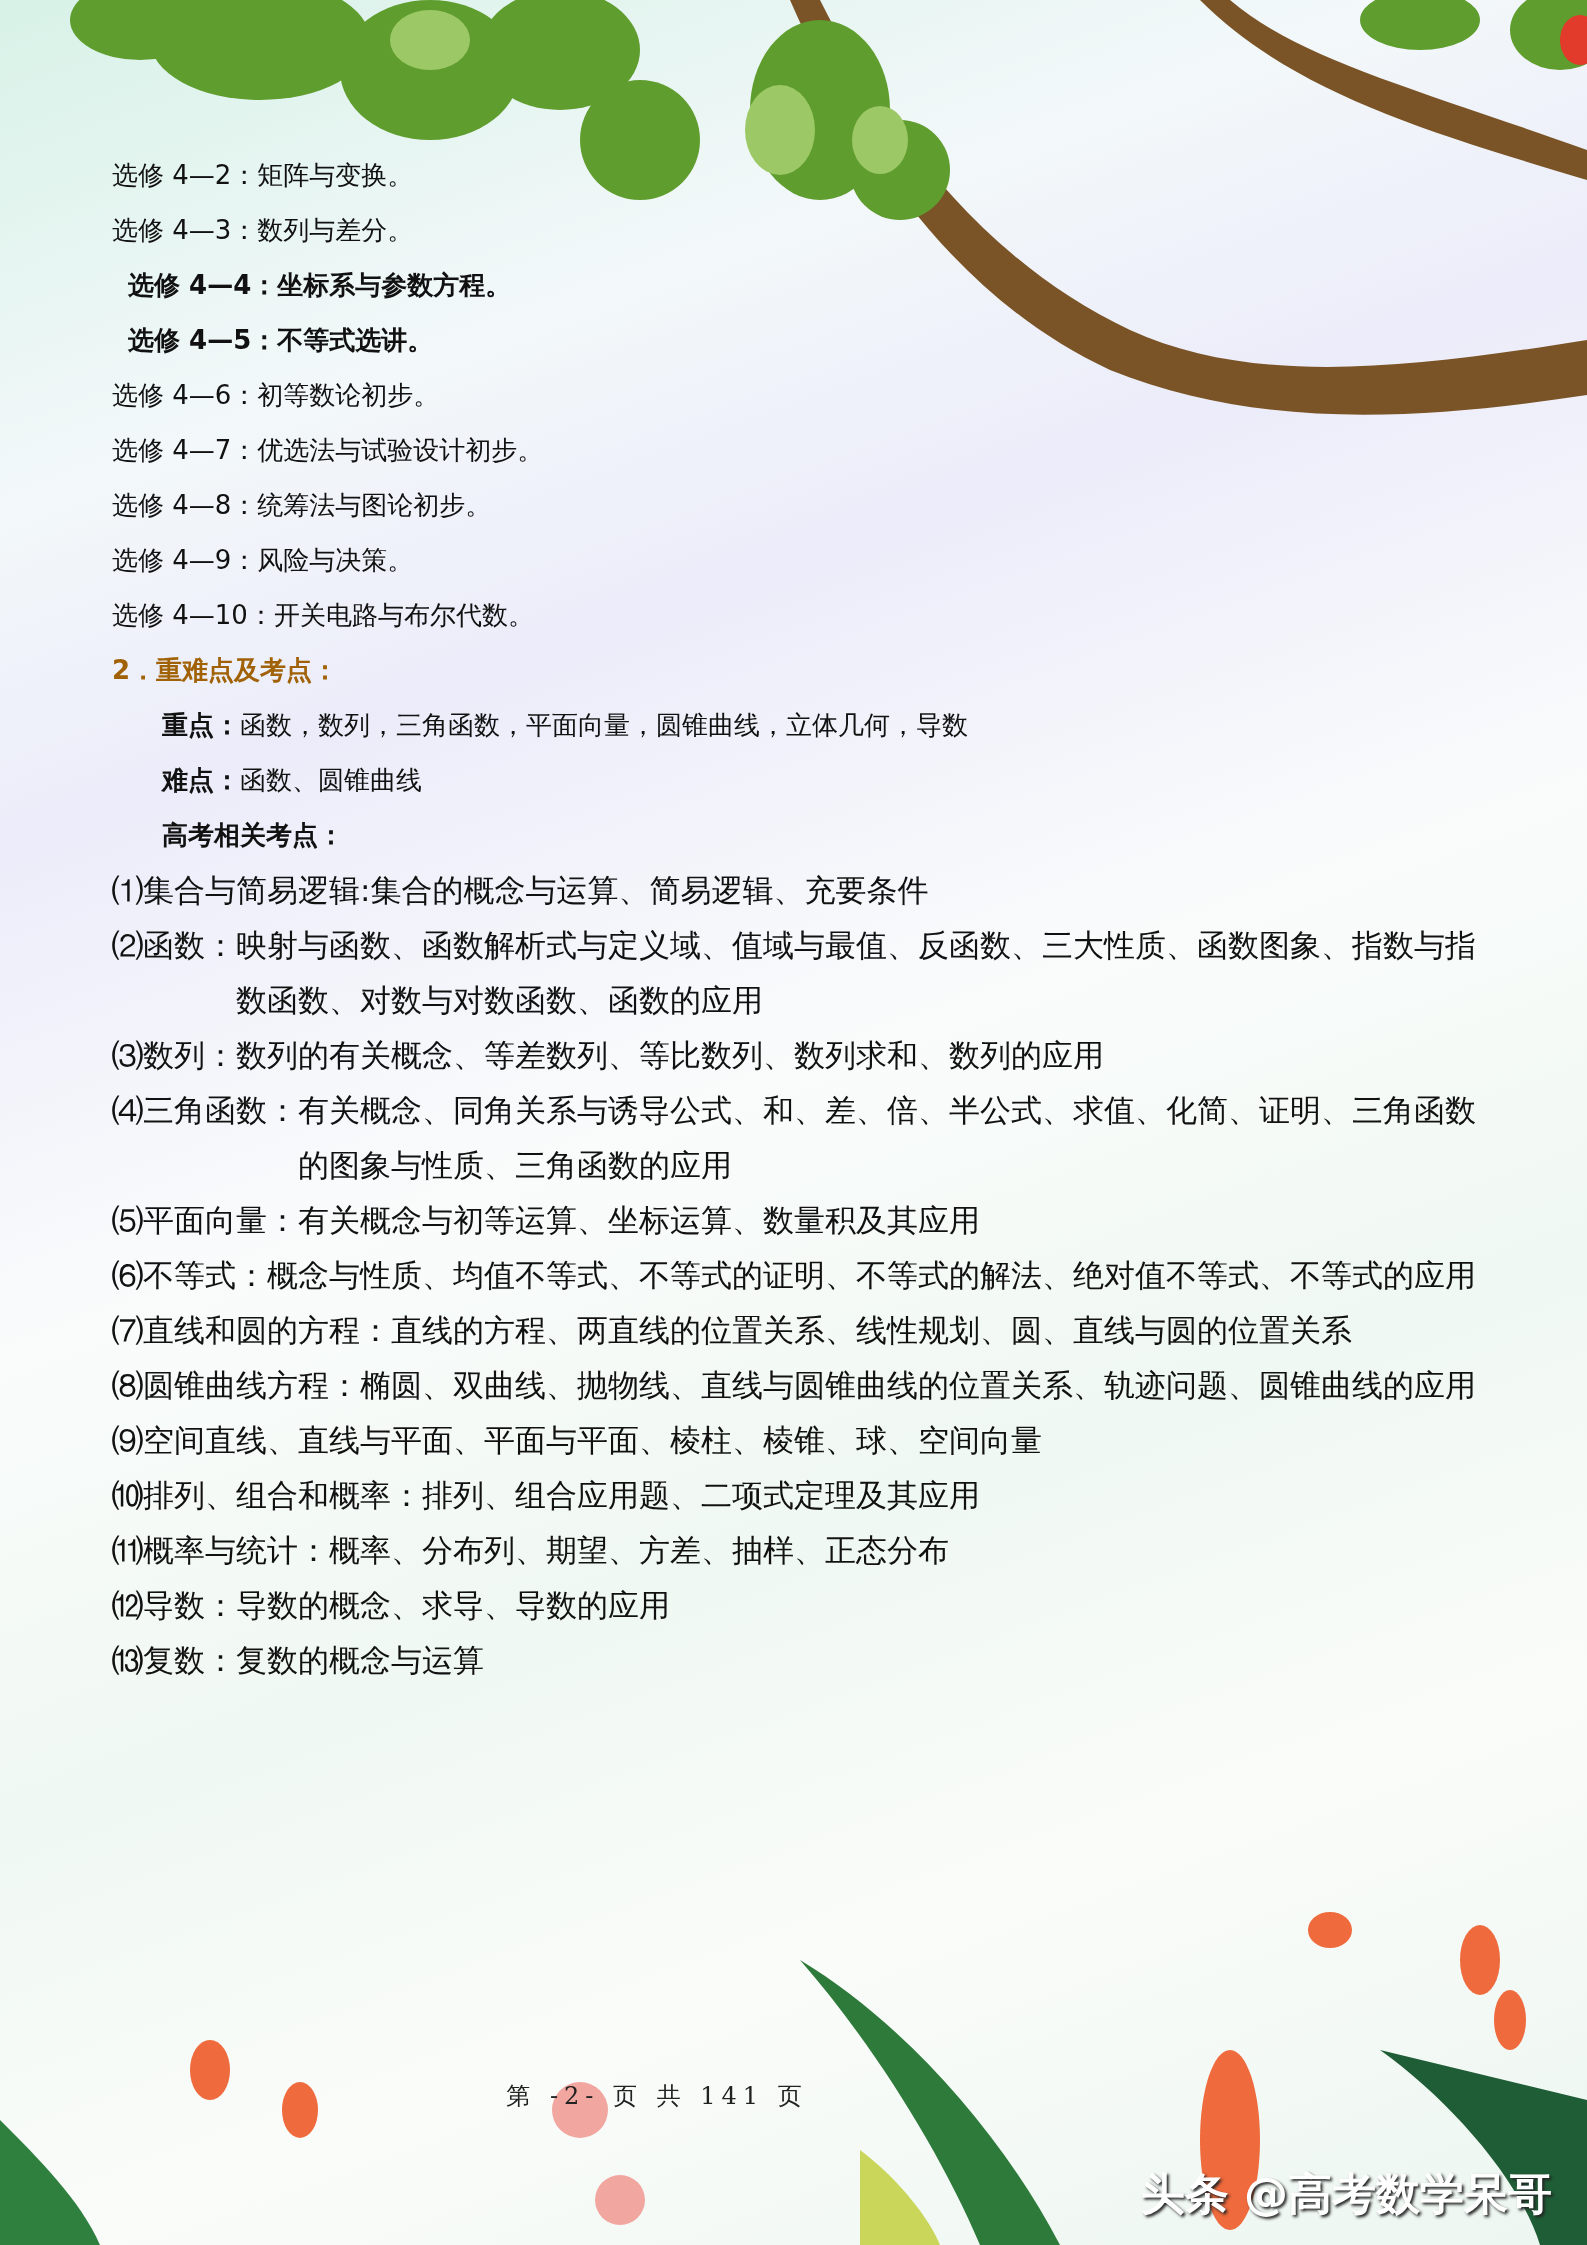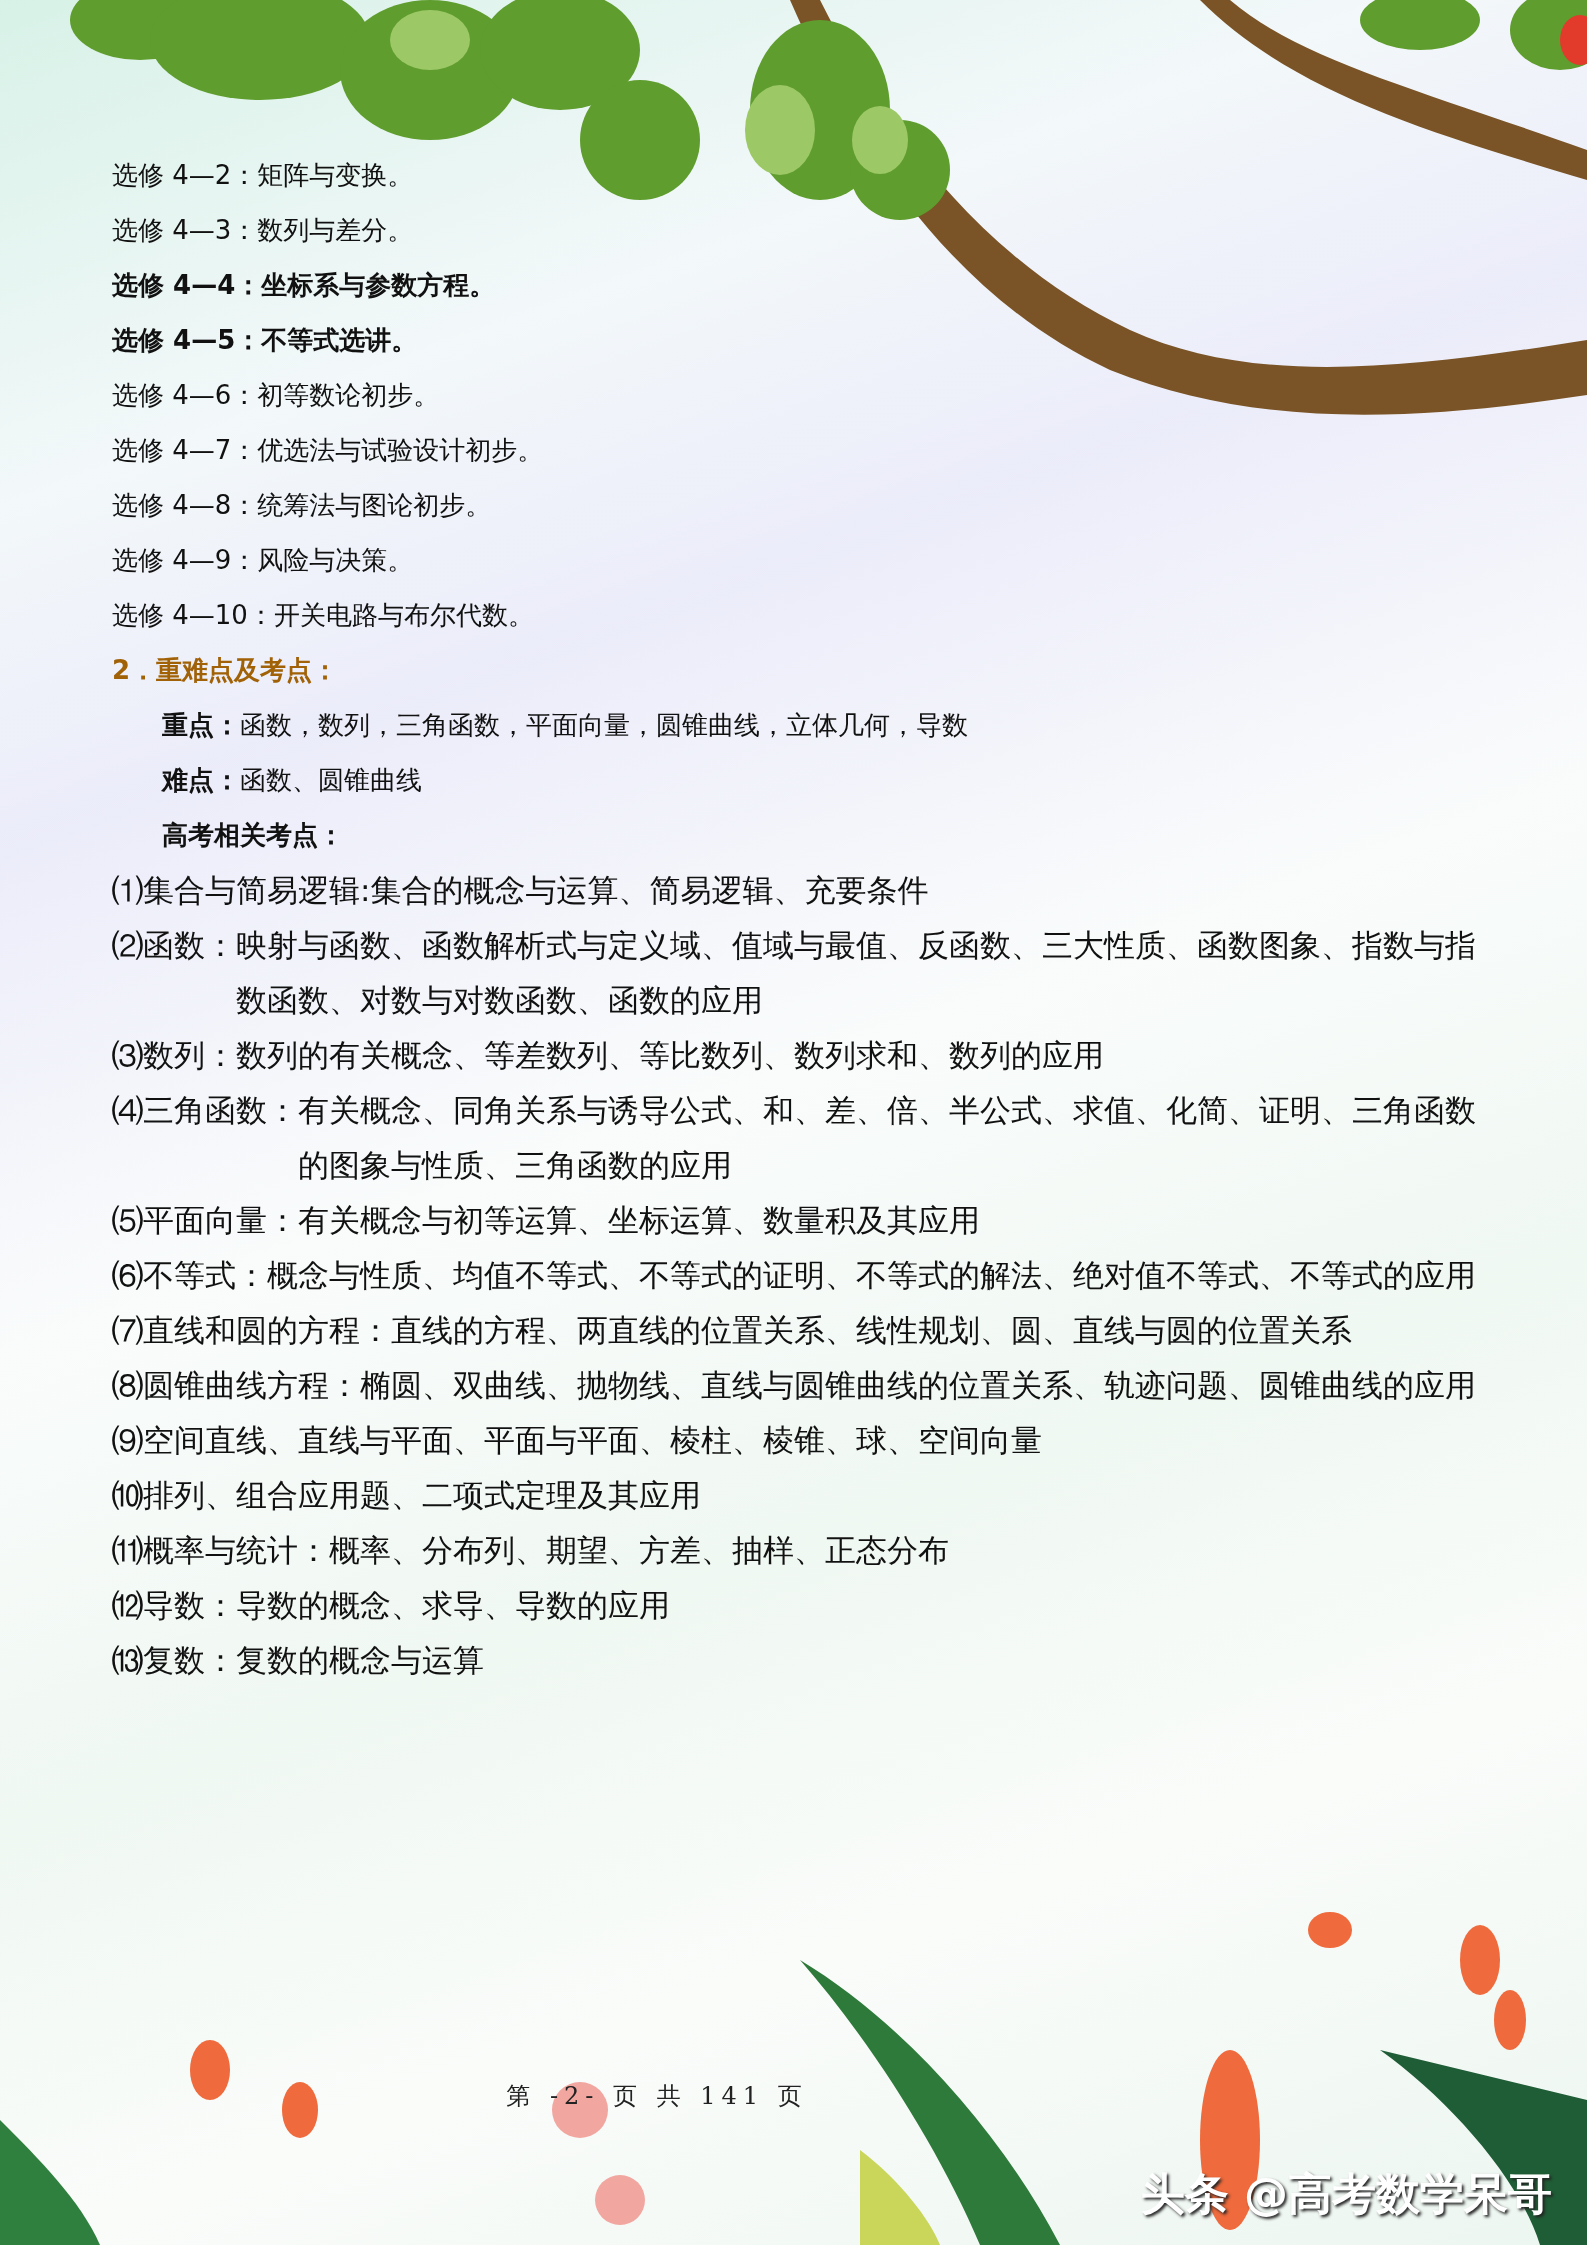--- a/index.html
+++ b/index.html
@@ -7,21 +7,21 @@
     width: 1587px; height: 2245px; position: relative; overflow: hidden;
     font-family: "DejaVu Sans", "Liberation Sans", sans-serif;
     color: #111;
     background:
       linear-gradient(160deg, rgba(210,240,228,0.85) 0%, rgba(240,246,250,0.6) 18%, rgba(226,224,250,0.55) 30%, rgba(250,252,252,0.8) 48%, rgba(235,246,238,0.6) 65%, rgba(250,252,250,1) 80%, rgba(236,246,240,1) 100%);
     background-color: #f7fbf9;
   }
   .deco { position: absolute; pointer-events: none; }
   .content { position: absolute; left: 112px; top: 148px; width: 1370px; }
   .line { font-size: 26px; line-height: 55px; height: 55px; white-space: nowrap; }
-  .bold { font-weight: bold; }
+  .bold { font-weight: bold; margin-left: 16px; }
   .heading { color: #a16207; font-weight: bold; text-decoration-thickness: 3px; text-underline-offset: 6px; }
   .sub { padding-left: 50px; }
   .sub .lbl { font-weight: bold; }
   .topic { font-size: 31px; line-height: 55px; display: flex; }
   .topic .num { white-space: nowrap; }
   .topic .body { flex: 1; }
   .footer { position: absolute; left: 0; width: 1314px; top: 2080px; text-align: center; font-family: "DejaVu Serif", "Liberation Serif", serif; font-size: 24px; letter-spacing: 6px; color: #222; }
   .watermark { position: absolute; right: 35px; top: 2165px; font-size: 44px; color: #fff; font-weight: bold; text-shadow: 2px 2px 3px #222; }
 </style>
 </head>
@@ -126,20 +126,21 @@
         <span class="num">⑻</span>
         <span class="num">圆锥曲线方程：</span>
         <span class="body">椭圆、双曲线、抛物线、直线与圆锥曲线的位置关系、轨迹问题、圆锥曲线的应用</span>
       </div>
     <div class="topic">
         <span class="num">⑼</span>
         <span class="body">空间直线、直线与平面、平面与平面、棱柱、棱锥、球、空间向量</span>
       </div>
     <div class="topic">
         <span class="num">⑽</span>
+        <span class="num">排列、组合和概率：</span>
         <span class="body">排列、组合应用题、二项式定理及其应用</span>
       </div>
     <div class="topic">
         <span class="num">⑾</span>
         <span class="num">概率与统计：</span>
         <span class="body">概率、分布列、期望、方差、抽样、正态分布</span>
       </div>
     <div class="topic">
         <span class="num">⑿</span>
         <span class="num">导数：</span>

